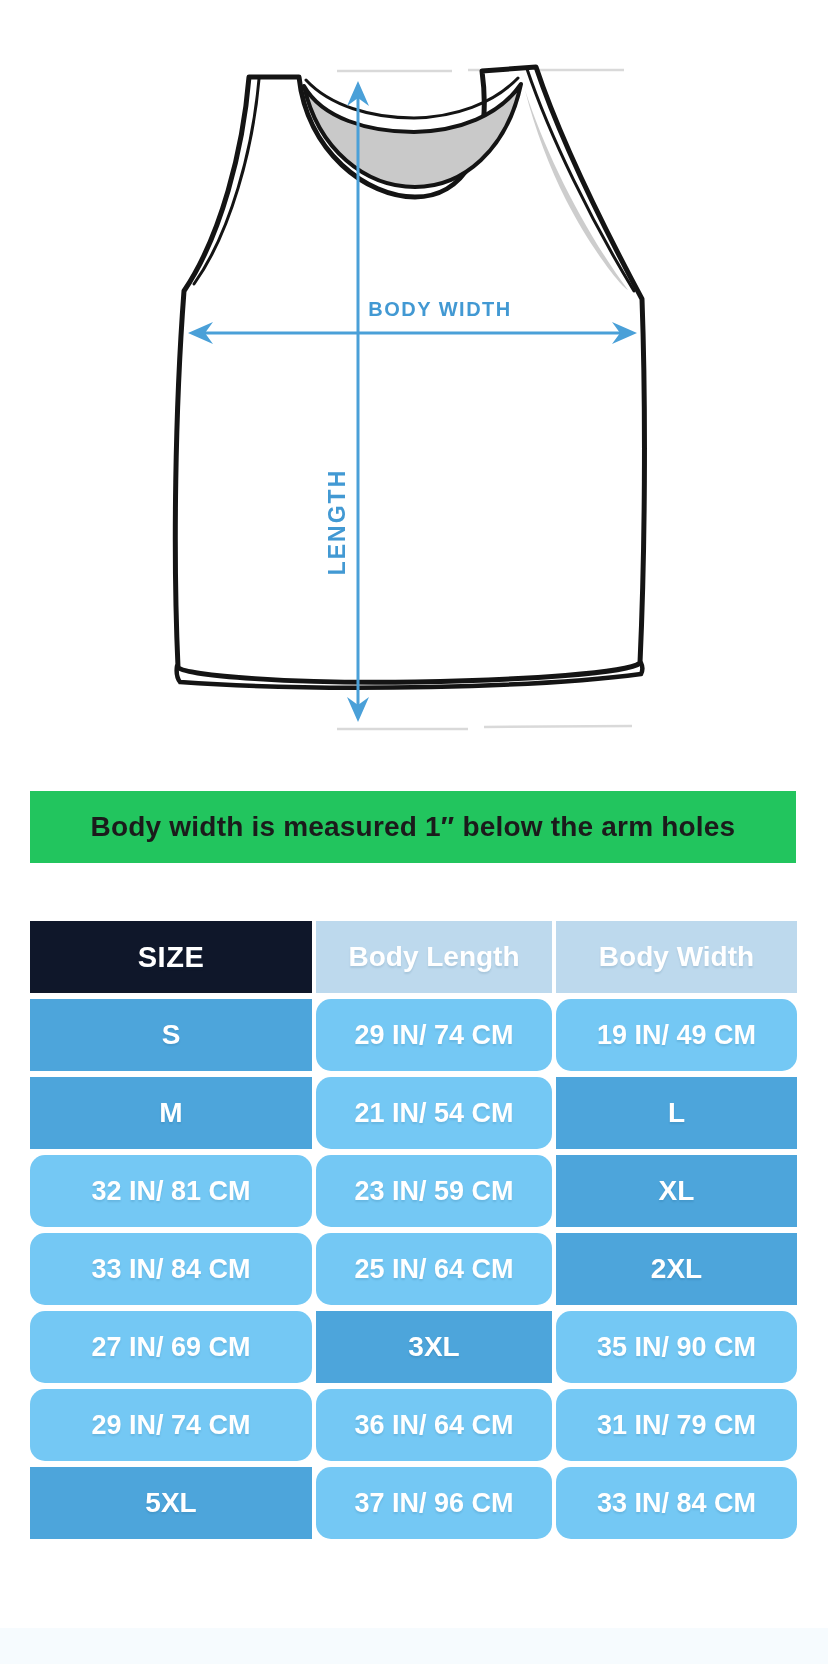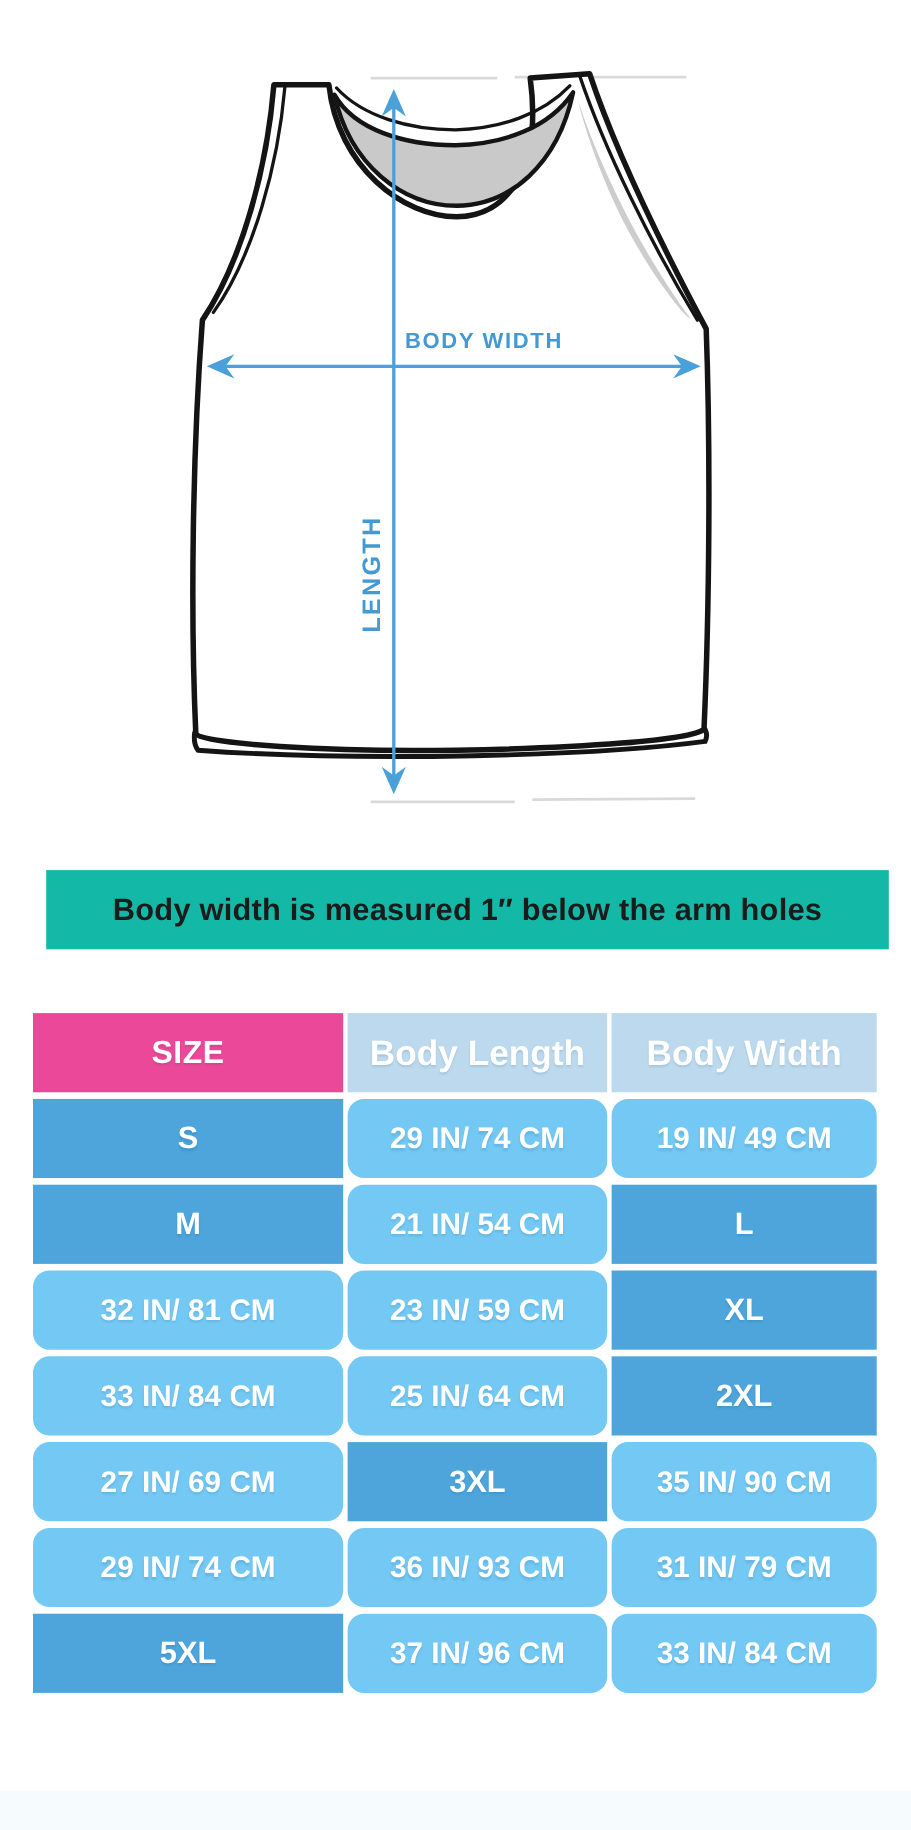--- a/index.html
+++ b/index.html
@@ -20,39 +20,39 @@
   .ahead{fill:#4aa0d8;}
   .mlabel{
     fill:#4299d3;font-family:"Liberation Sans",sans-serif;font-weight:bold;
     font-size:20px;letter-spacing:1.5px;
   }
   .mlabel-len{font-size:23px;letter-spacing:2px;}
 
   
   .note-banner{
     position:absolute;left:30px;top:791px;width:766px;height:72px;
-    background:#14b8a6;display:flex;align-items:center;justify-content:center;margin-left:12px;
+    background:#22c55e;display:flex;align-items:center;justify-content:center;
   }
   .note-banner span{
     color:#1b1b1b;font-size:28px;font-weight:bold;letter-spacing:.2px;
   }
 
   
   .size-table{
     position:absolute;left:30px;top:921px;width:767px;
     display:grid;grid-template-columns:282px 236px 241px;
     column-gap:4px;row-gap:6px;grid-auto-rows:72px;
   }
   .cell{
     display:flex;align-items:center;justify-content:center;
     color:#ffffff;font-weight:bold;
     text-shadow:0 2px 2px rgba(0,60,90,.12);
   }
-  .head-size{background:#ec4899;font-size:29px;letter-spacing:.5px;}
-  .head-measure{background:#bdd9ed;font-size:32px;}
+  .head-size{background:#0f172a;font-size:29px;letter-spacing:.5px;}
+  .head-measure{background:#bdd9ed;font-size:28px;}
   .col-size{background:#4da5db;font-size:28px;}
   .col-val{background:#74c8f4;font-size:27px;border-radius:15px;}
 
   .footer-strip{
     position:absolute;left:0;top:1628px;width:828px;height:36px;background:#f6fbfe;
   }
 </style>
 </head>
 <body>
 
@@ -145,21 +145,21 @@
     <div class="cell col-val">33 IN/ 84 CM</div>
     <div class="cell col-val">25 IN/ 64 CM</div>
 
     <div class="cell col-size">2XL</div>
     <div class="cell col-val">27 IN/ 69 CM</div>
 
     <div class="cell col-size">3XL</div>
     <div class="cell col-val">35 IN/ 90 CM</div>
     <div class="cell col-val">29 IN/ 74 CM</div>
 
-    <div class="cell col-val">36 IN/ 93 CM</div>
+    <div class="cell col-val">36 IN/ 64 CM</div>
     <div class="cell col-val">31 IN/ 79 CM</div>
 
     <div class="cell col-size">5XL</div>
     <div class="cell col-val">37 IN/ 96 CM</div>
     <div class="cell col-val">33 IN/ 84 CM</div>
   </div>
 
   <div class="footer-strip"></div>
 </div>
 

